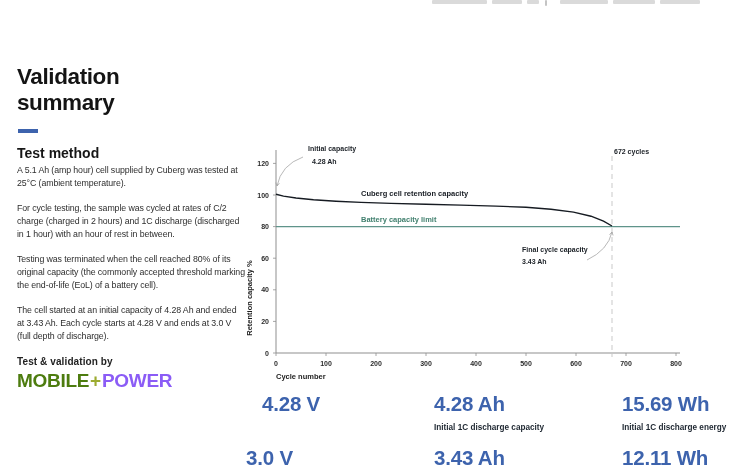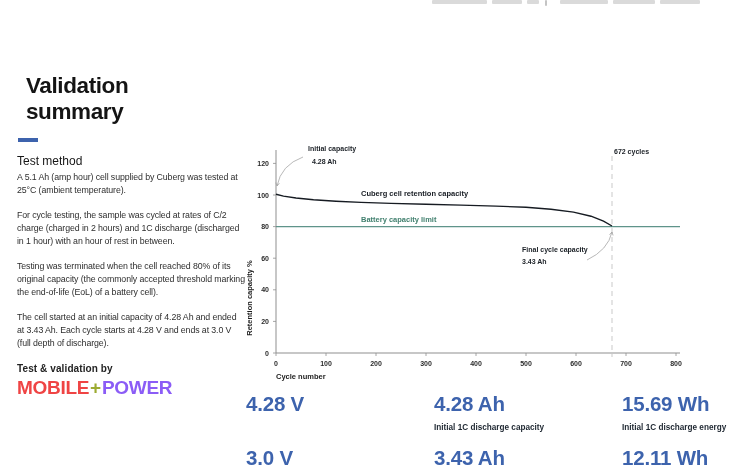--- a/index.html
+++ b/index.html
@@ -7,28 +7,28 @@
     width:739px;height:465px;overflow:hidden;position:relative;
     background:#ffffff;font-family:"Liberation Sans",sans-serif;
   }
   
   .crop-header{position:absolute;top:0;left:0;width:739px;height:8px;}
   .crop-header i{position:absolute;top:0;height:4px;background:#dadada;border-radius:1px;display:block;}
 
   
   .left{position:absolute;left:17px;top:64px;width:228px;}
   .page-title{font-size:22.5px;line-height:26px;font-weight:700;color:#141414;
-    letter-spacing:-0.4px;margin:9px;width:150px;}
+    letter-spacing:-0.4px;margin:0;width:150px;}
   .divider{width:20px;height:4px;background:#3d63ad;margin:13px 0 11px 1px;}
-  .tm-title{font-size:12px;font-weight:400;color:#161616;margin:12px 0 3px;}
+  .tm-title{font-size:14px;font-weight:700;color:#161616;margin:12px 0 3px;}
   .para{font-size:8.8px;line-height:13px;color:#2e2e2e;margin:0 0 12px;letter-spacing:-0.1px;}
   .attr-label{font-size:10px;font-weight:700;color:#232323;margin:13px 0 4px;letter-spacing:0.1px;}
   .logo{display:inline-block;}
   .logo-main{font-size:19px;font-weight:700;letter-spacing:-0.3px;line-height:19px;white-space:nowrap;}
-  .logo-w1{color:#ef4444;}
+  .logo-w1{color:#4d7c0f;}
   .logo-plus{color:#9cab31;padding:0 1px;}
   .logo-w2{color:#8b5cf6;}
   .logo-sub{font-size:7.5px;font-weight:700;letter-spacing:3.1px;color:#b9c08b;text-align:right;margin-top:1px;}
 
   
   #chart-svg{position:absolute;left:240px;top:138px;}
   .tick{font:700 7px "Liberation Sans",sans-serif;fill:#2b2b2b;}
   .axt{font:700 7.5px "Liberation Sans",sans-serif;fill:#1c1c1c;}
   .ann{font:700 7px "Liberation Sans",sans-serif;fill:#1b2026;}
   .slbl{font:700 7.5px "Liberation Sans",sans-serif;}
@@ -115,21 +115,21 @@
     <text x="121" y="58" class="slbl" fill="#161b22">Cuberg cell retention capacity</text>
     <text x="68" y="13" class="ann">Initial capacity</text>
     <text x="72" y="26" class="ann">4.28 Ah</text>
     <path d="M63,19 Q41,27 37,48" fill="none" stroke="#b0b0b0" stroke-width="0.9" marker-end="url(#arrh)"></path>
     <text x="282" y="114" class="ann">Final cycle capacity</text>
     <text x="282" y="126" class="ann">3.43 Ah</text>
     <path d="M347,122 Q368,112 372,94" fill="none" stroke="#b0b0b0" stroke-width="0.9" marker-end="url(#arrh)"></path>
   </svg>
 
 <div>
-  <div class="stat" style="left:246px;top:393px">
+  <div class="stat" style="left:262px;top:393px">
     <div class="stat-value">4.28 V</div>
   </div>
   <div class="stat" style="left:434px;top:393px">
     <div class="stat-value">4.28 Ah</div>
     <div class="stat-label">Initial 1C discharge capacity</div>
   </div>
   <div class="stat" style="left:622px;top:393px">
     <div class="stat-value">15.69 Wh</div>
     <div class="stat-label">Initial 1C discharge energy</div>
   </div>

